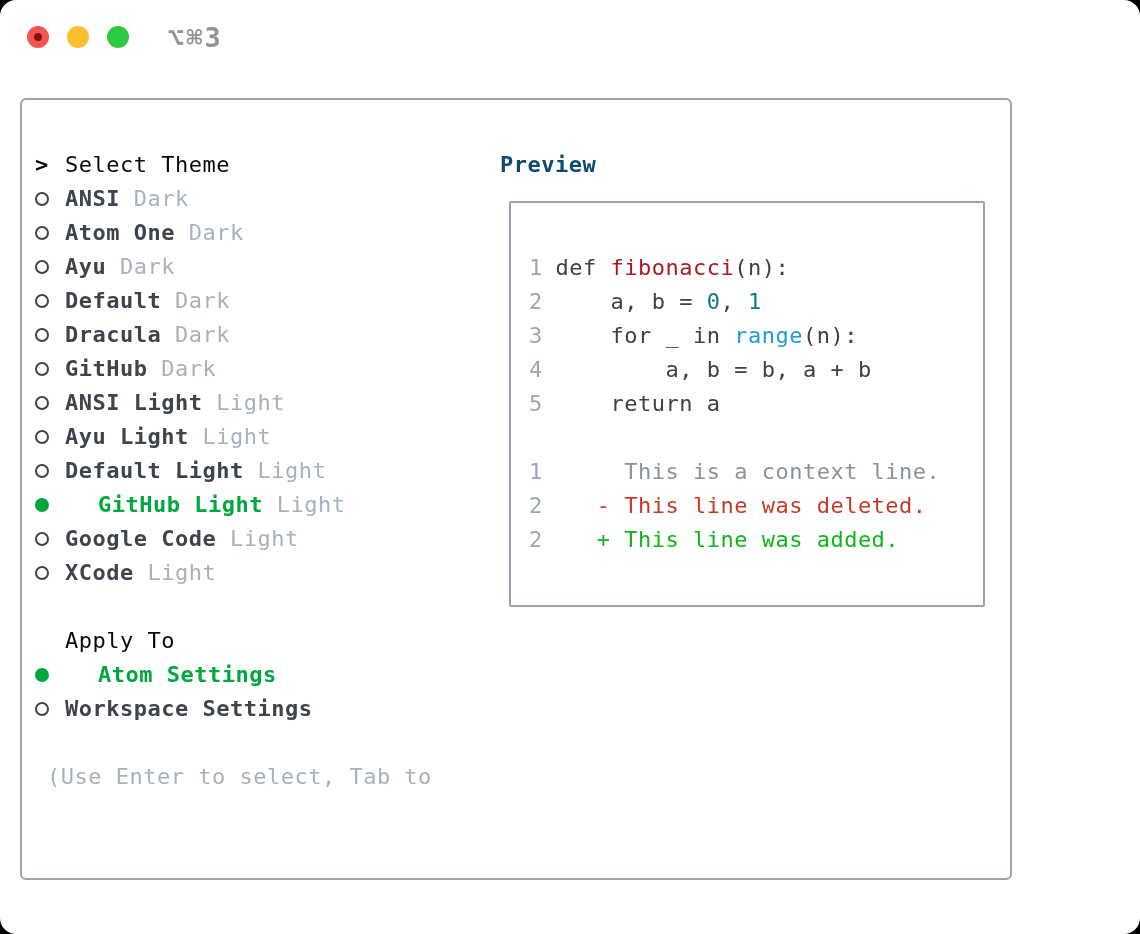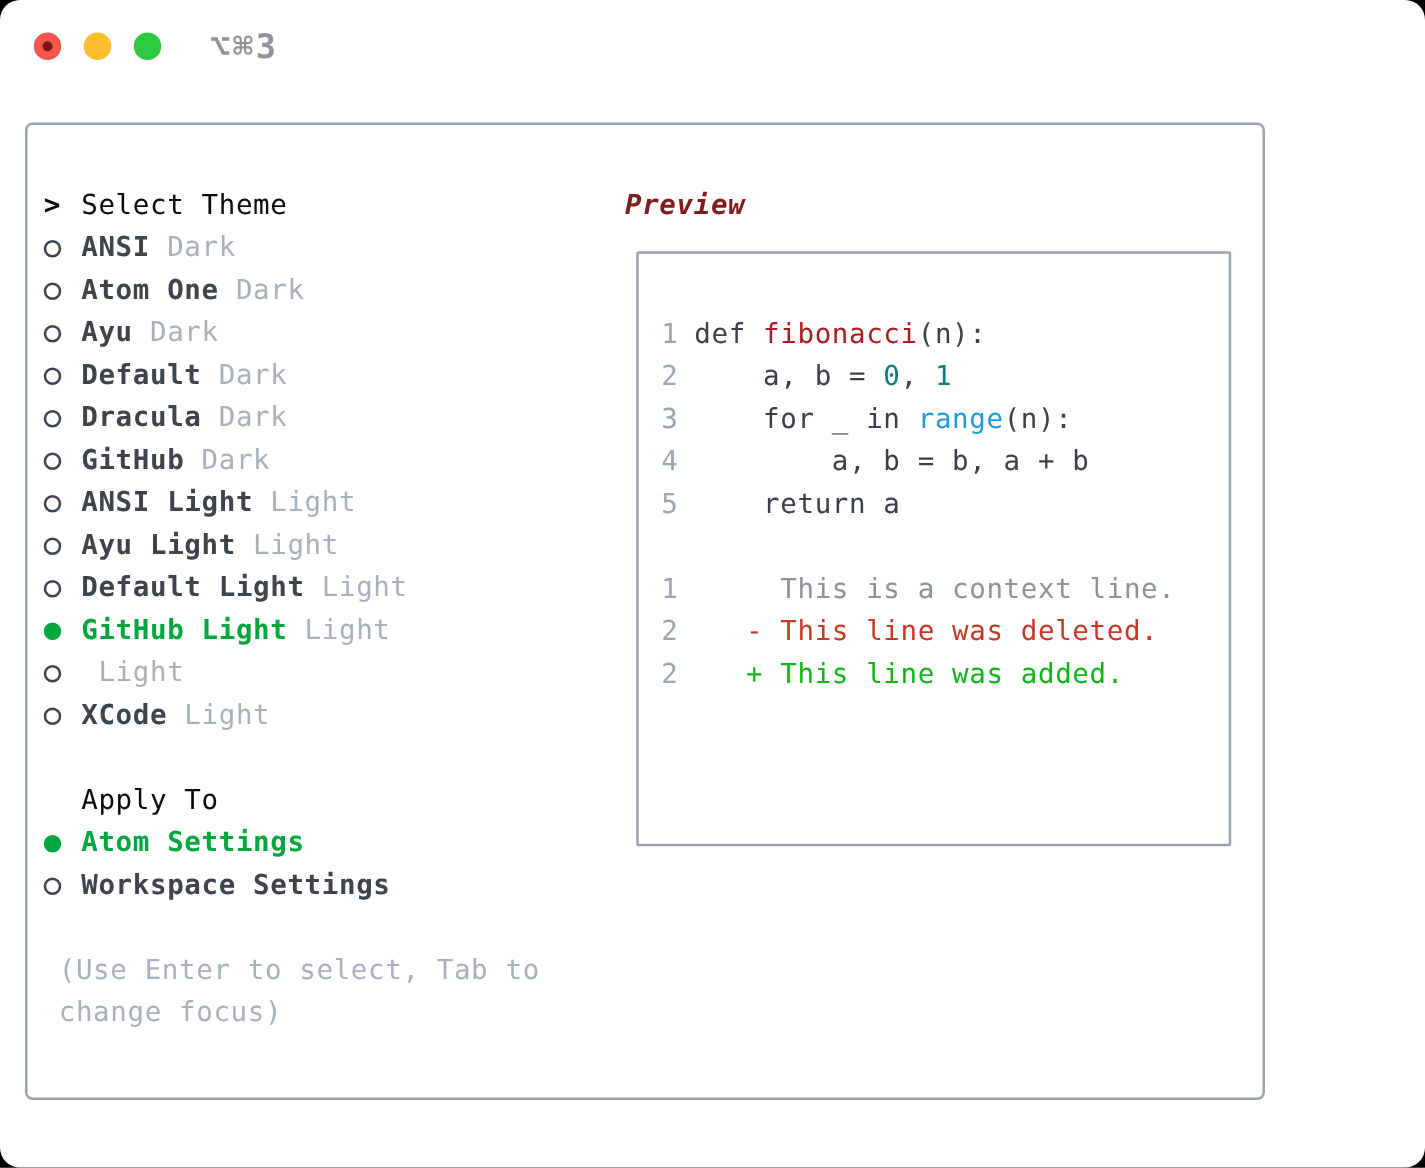--- a/index.html
+++ b/index.html
@@ -97,47 +97,46 @@
   .bullet.sel {
     border-color: var(--select-green, #00a73e);
     background: var(--select-green, #00a73e);
   }
   .hdr {
     font-weight: normal;
     color: #0a0a0a;
   }
   .hdr2 { color: #0a0a0a; }
   .item-name { color: var(--item-text, #3d444c); font-weight: bold; }
-  .item-name.sel { color: var(--select-green, #00a73e); }
+  .item-name.sel { color: var(--select-green, #00a73e); margin-left: 33px; }
   .variant-tag { color: var(--variant-tag, #a7b1bc); }
   .gap { height: 34px; }
   .help-line {
     height: 34px;
     line-height: 34px;
     padding-left: 25px;
     white-space: pre;
     color: var(--help-text, #a7b1bc);
   }
   
   .right-col {
     position: absolute;
     left: 478px; top: 48px;
   }
   .preview-header {
     height: 34px;
     line-height: 34px;
     font-weight: bold;
-    color: #7f1d1d;
-    font-style: italic;
+    color: #0c4a6e;
   }
   .preview-box {
     margin-left: 9px;
     margin-top: 19px;
     width: 476px;
-    height: 476px;
+    height: 406px;
     box-sizing: border-box;
     border: 2px solid var(--panel-border, #9aa3ae);
     border-radius: 2px;
     padding: 48px 0 0 18px;
     overflow: hidden;
   }
   .pline {
     height: 34px;
     line-height: 34px;
     white-space: pre;
@@ -181,41 +180,40 @@
           <div class="row"><span class="cell"><span class="bullet"></span></span><span class="item-name">ANSI</span><span class="variant-tag"> Dark</span></div>
           <div class="row"><span class="cell"><span class="bullet"></span></span><span class="item-name">Atom One</span><span class="variant-tag"> Dark</span></div>
           <div class="row"><span class="cell"><span class="bullet"></span></span><span class="item-name">Ayu</span><span class="variant-tag"> Dark</span></div>
           <div class="row"><span class="cell"><span class="bullet"></span></span><span class="item-name">Default</span><span class="variant-tag"> Dark</span></div>
           <div class="row"><span class="cell"><span class="bullet"></span></span><span class="item-name">Dracula</span><span class="variant-tag"> Dark</span></div>
           <div class="row"><span class="cell"><span class="bullet"></span></span><span class="item-name">GitHub</span><span class="variant-tag"> Dark</span></div>
           <div class="row"><span class="cell"><span class="bullet"></span></span><span class="item-name">ANSI Light</span><span class="variant-tag"> Light</span></div>
           <div class="row"><span class="cell"><span class="bullet"></span></span><span class="item-name">Ayu Light</span><span class="variant-tag"> Light</span></div>
           <div class="row"><span class="cell"><span class="bullet"></span></span><span class="item-name">Default Light</span><span class="variant-tag"> Light</span></div>
           <div class="row"><span class="cell"><span class="bullet sel"></span></span><span class="item-name sel">GitHub Light</span><span class="variant-tag"> Light</span></div>
-          <div class="row"><span class="cell"><span class="bullet"></span></span><span class="variant-tag"> Light</span></div>
+          <div class="row"><span class="cell"><span class="bullet"></span></span><span class="item-name">Google Code</span><span class="variant-tag"> Light</span></div>
           <div class="row"><span class="cell"><span class="bullet"></span></span><span class="item-name">XCode</span><span class="variant-tag"> Light</span></div>
         </div>
 
       <div class="gap"></div>
 
       <div class="row">
         <span class="cell"></span>
         <span class="hdr2">Apply To</span>
       </div>
 
       <div id="apply-list">
           <div class="row"><span class="cell"><span class="bullet sel"></span></span><span class="item-name sel">Atom Settings</span></div>
           <div class="row"><span class="cell"><span class="bullet"></span></span><span class="item-name">Workspace Settings</span></div>
         </div>
 
       <div class="gap"></div>
 
       <div>
         <div class="help-line">(Use Enter to select, Tab to</div>
-        <div class="help-line">change focus)</div>
       </div>
     </div>
 
     <div class="right-col">
       <div class="preview-header">Preview</div>
       <div class="preview-box" id="preview-box">
           <div class="pline"><span class="lnum">1</span><span class="tk-code">def </span><span class="tk-func">fibonacci</span><span class="tk-code">(n):</span></div>
           <div class="pline"><span class="lnum">2</span><span class="tk-code">    a, b = </span><span class="tk-num">0</span><span class="tk-code">, </span><span class="tk-num">1</span></div>
           <div class="pline"><span class="lnum">3</span><span class="tk-code">    for _ in </span><span class="tk-builtin">range</span><span class="tk-code">(n):</span></div>
           <div class="pline"><span class="lnum">4</span><span class="tk-code">        a, b = b, a + b</span></div>

